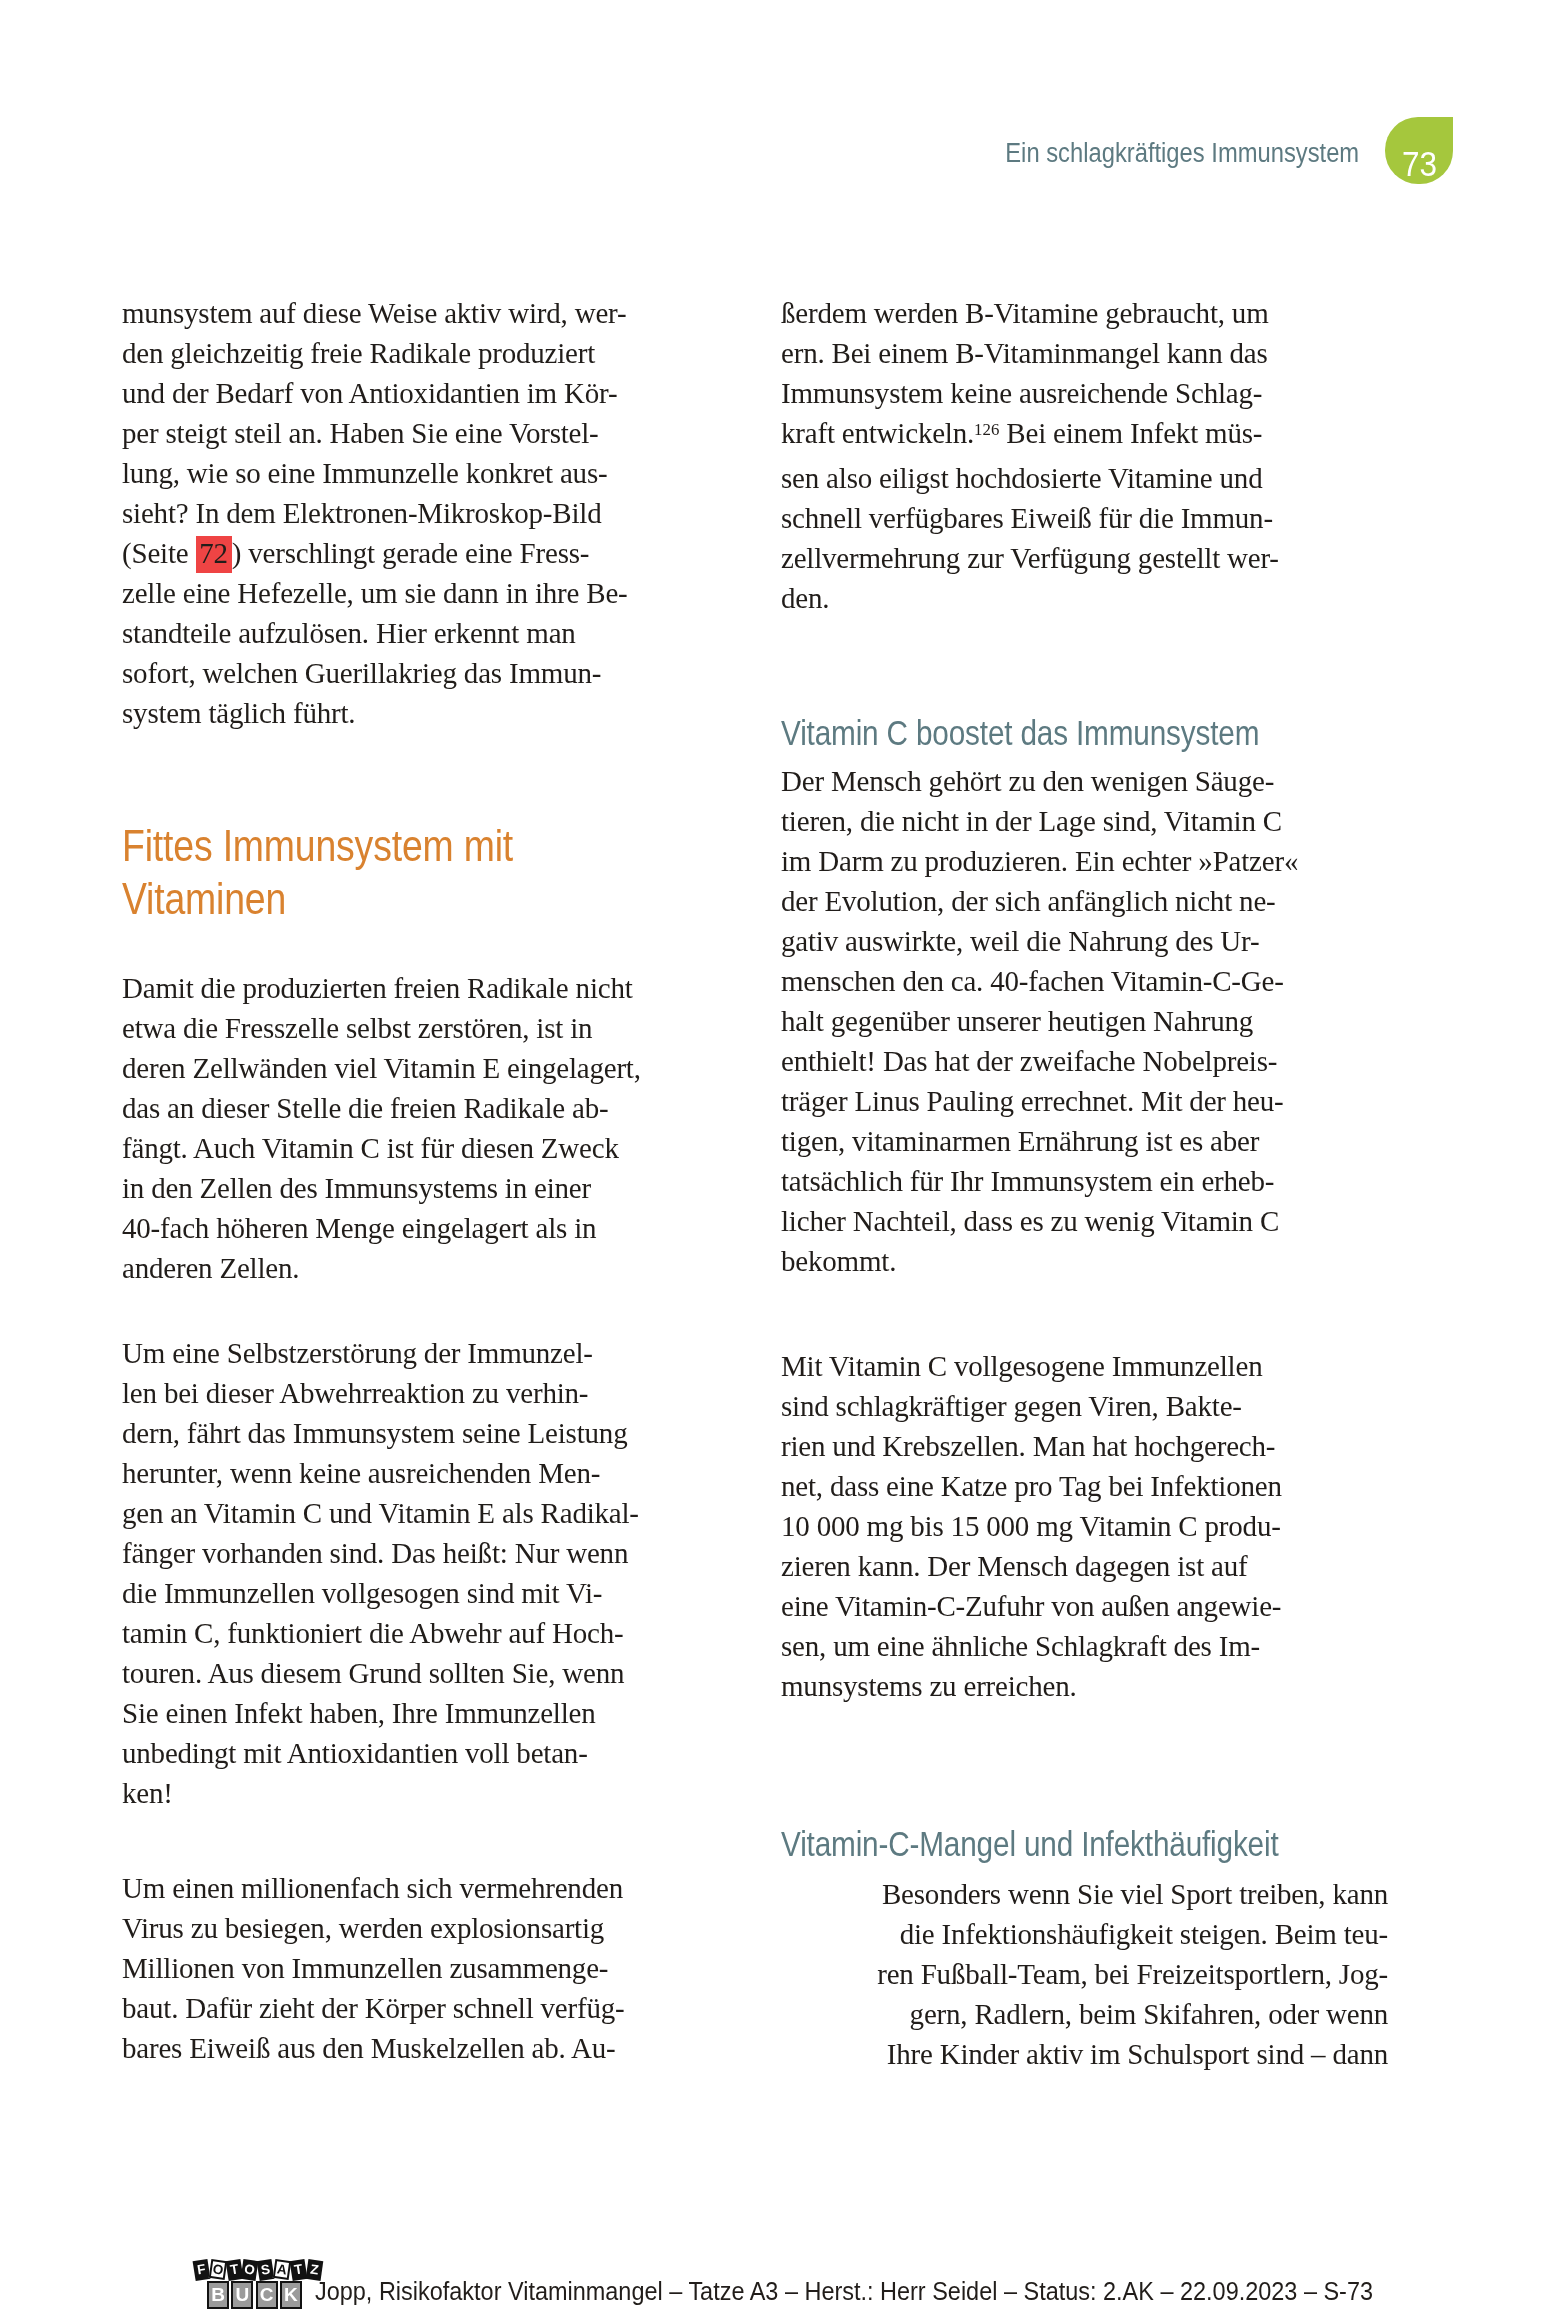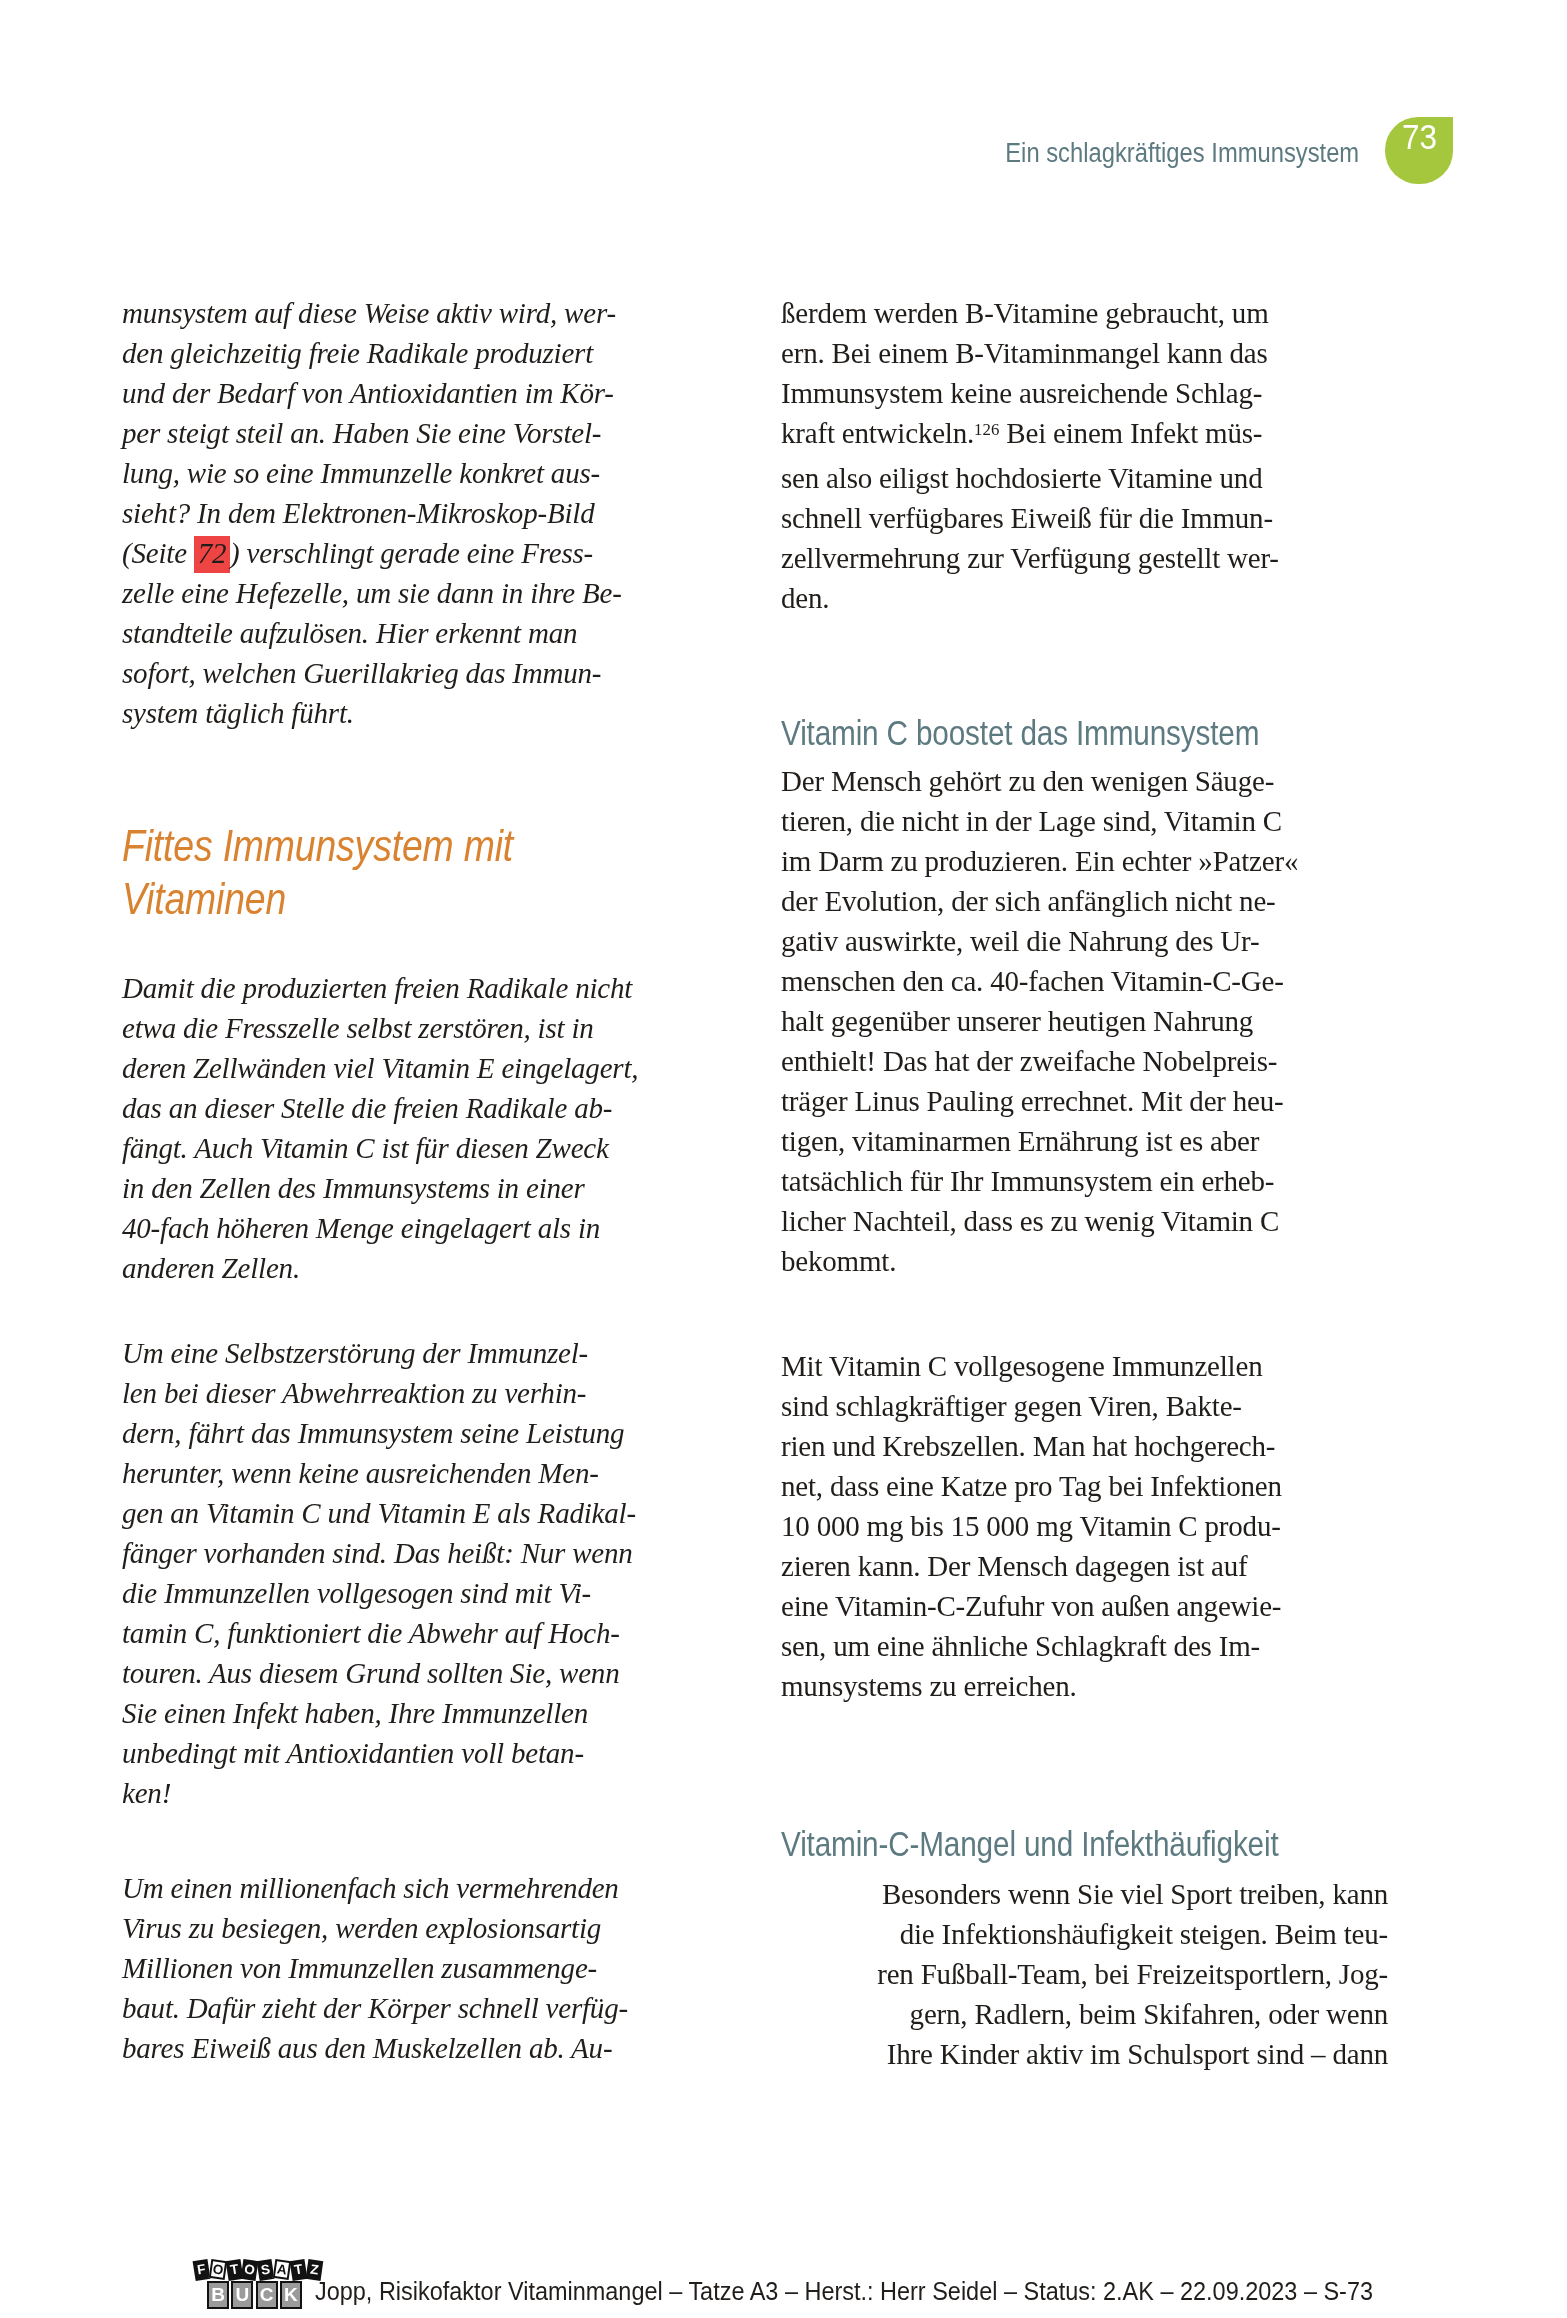--- a/index.html
+++ b/index.html
@@ -27,40 +27,40 @@
   }
   .page-badge{
     position:absolute;
     left:1385px;
     top:117px;
     width:68px;
     height:67px;
     background:#a5c73d;
     border-radius:33px 0 33px 33px;
     display:flex;
-    align-items:flex-start;
+    align-items:flex-end;
     justify-content:center;
   }
   .page-badge .num{
     font-family:"Liberation Sans", sans-serif;
     font-size:35px;
     color:#ffffff;
     transform:scaleX(.9);
   }
 
   
   .col{
     position:absolute;
     top:293px;
     width:607px;
     font-size:29px;
     line-height:40px;
     letter-spacing:-0.2px;
   }
-  .col-left{left:122px;font-style:italic;}
+  .col-left{left:122px;}
   .col-right{left:781px;}
   .para{margin:0;}
   .line{white-space:nowrap;}
   .line sup{
     font-size:0.58em;
     vertical-align:baseline;
     position:relative;
     top:-0.48em;
     letter-spacing:0;
   }

